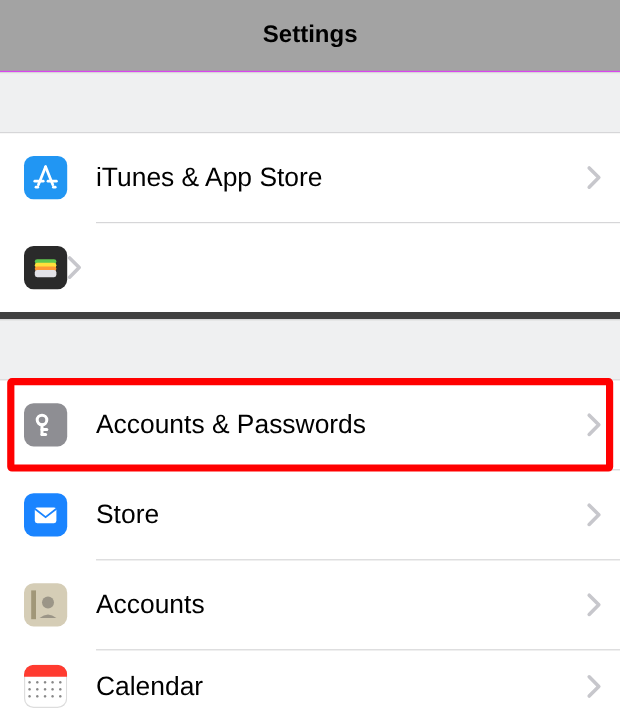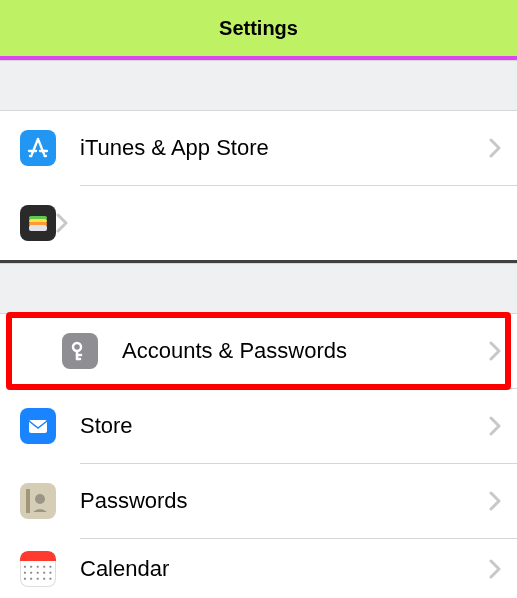--- a/index.html
+++ b/index.html
@@ -8,37 +8,37 @@
     font-family: -apple-system, "Helvetica Neue", Helvetica, Arial, sans-serif;
     background: #eff0f1;
     width: 517px;
     color: #000;
   }
   .header {
     height: 60px;
     display: flex;
     align-items: center;
     justify-content: center;
-    background: #bef264;
-    border-bottom: 4px solid #d946ef;
+    background: #a3a3a3;
+    border-bottom: 1px solid #d946ef;
   }
   .header-title {
     font-size: 20px;
     font-weight: 700;
     color: #000;
   }
   .gap {
     height: 50px;
     background: #eff0f1;
     border-top: 1px solid #d6d6d8;
   }
   .group {
     background: #fff;
     border-top: 1px solid #d6d6d8;
-    border-bottom: 3px solid #404040;
+    border-bottom: 6px solid #404040;
   }
   .row {
     display: flex;
     align-items: center;
     height: 74px;
     position: relative;
     cursor: pointer;
   }
   .icon-wrap {
     width: 36px;
@@ -130,21 +130,21 @@
       <svg width="12" height="20" viewBox="0 0 12 20">
           <path d="M2 2 L10 10 L2 18" fill="none" stroke="#c7c7cc" stroke-width="3" stroke-linecap="round" stroke-linejoin="round"></path>
         </svg>
     </div>
   </div>
 </div>
 
 <div class="gap"></div>
 
 <div class="group" style="position:relative;">
-  <div class="row" style="position:relative;padding-left:42px;">
+  <div class="row" style="position:relative;">
     <div class="icon-wrap bg-gray">
       <svg width="22" height="22" viewBox="0 0 22 22">
         <circle cx="8" cy="7" r="4" fill="none" stroke="#fff" stroke-width="2.5"></circle>
         <line x1="8" y1="11" x2="8" y2="19" stroke="#fff" stroke-width="2.5" stroke-linecap="round"></line>
         <line x1="8" y1="15" x2="12" y2="15" stroke="#fff" stroke-width="2.5" stroke-linecap="round"></line>
         <line x1="8" y1="19" x2="11" y2="19" stroke="#fff" stroke-width="2.5" stroke-linecap="round"></line>
       </svg>
     </div>
     <div class="label">Accounts &amp; Passwords</div>
     <div class="chevron">
@@ -171,21 +171,21 @@
   </div>
   <div class="sep"></div>
   <div class="row">
     <div class="icon-wrap bg-contacts">
       <svg width="30" height="30" viewBox="0 0 30 30">
         <rect x="3" y="3" width="4" height="24" fill="#a19778"></rect>
         <circle cx="17" cy="13" r="5" fill="#9b9587"></circle>
         <path d="M10 26 Q17 20 24 26" fill="#9b9587"></path>
       </svg>
     </div>
-    <div class="label">Passwords</div>
+    <div class="label">Accounts</div>
     <div class="chevron">
       <svg width="12" height="20" viewBox="0 0 12 20">
           <path d="M2 2 L10 10 L2 18" fill="none" stroke="#c7c7cc" stroke-width="3" stroke-linecap="round" stroke-linejoin="round"></path>
         </svg>
     </div>
   </div>
   <div class="sep"></div>
   <div class="row" style="height:60px;justify-content:flex-end;">
     <div class="icon-wrap bg-cal">
       <div class="cal-top"></div>

